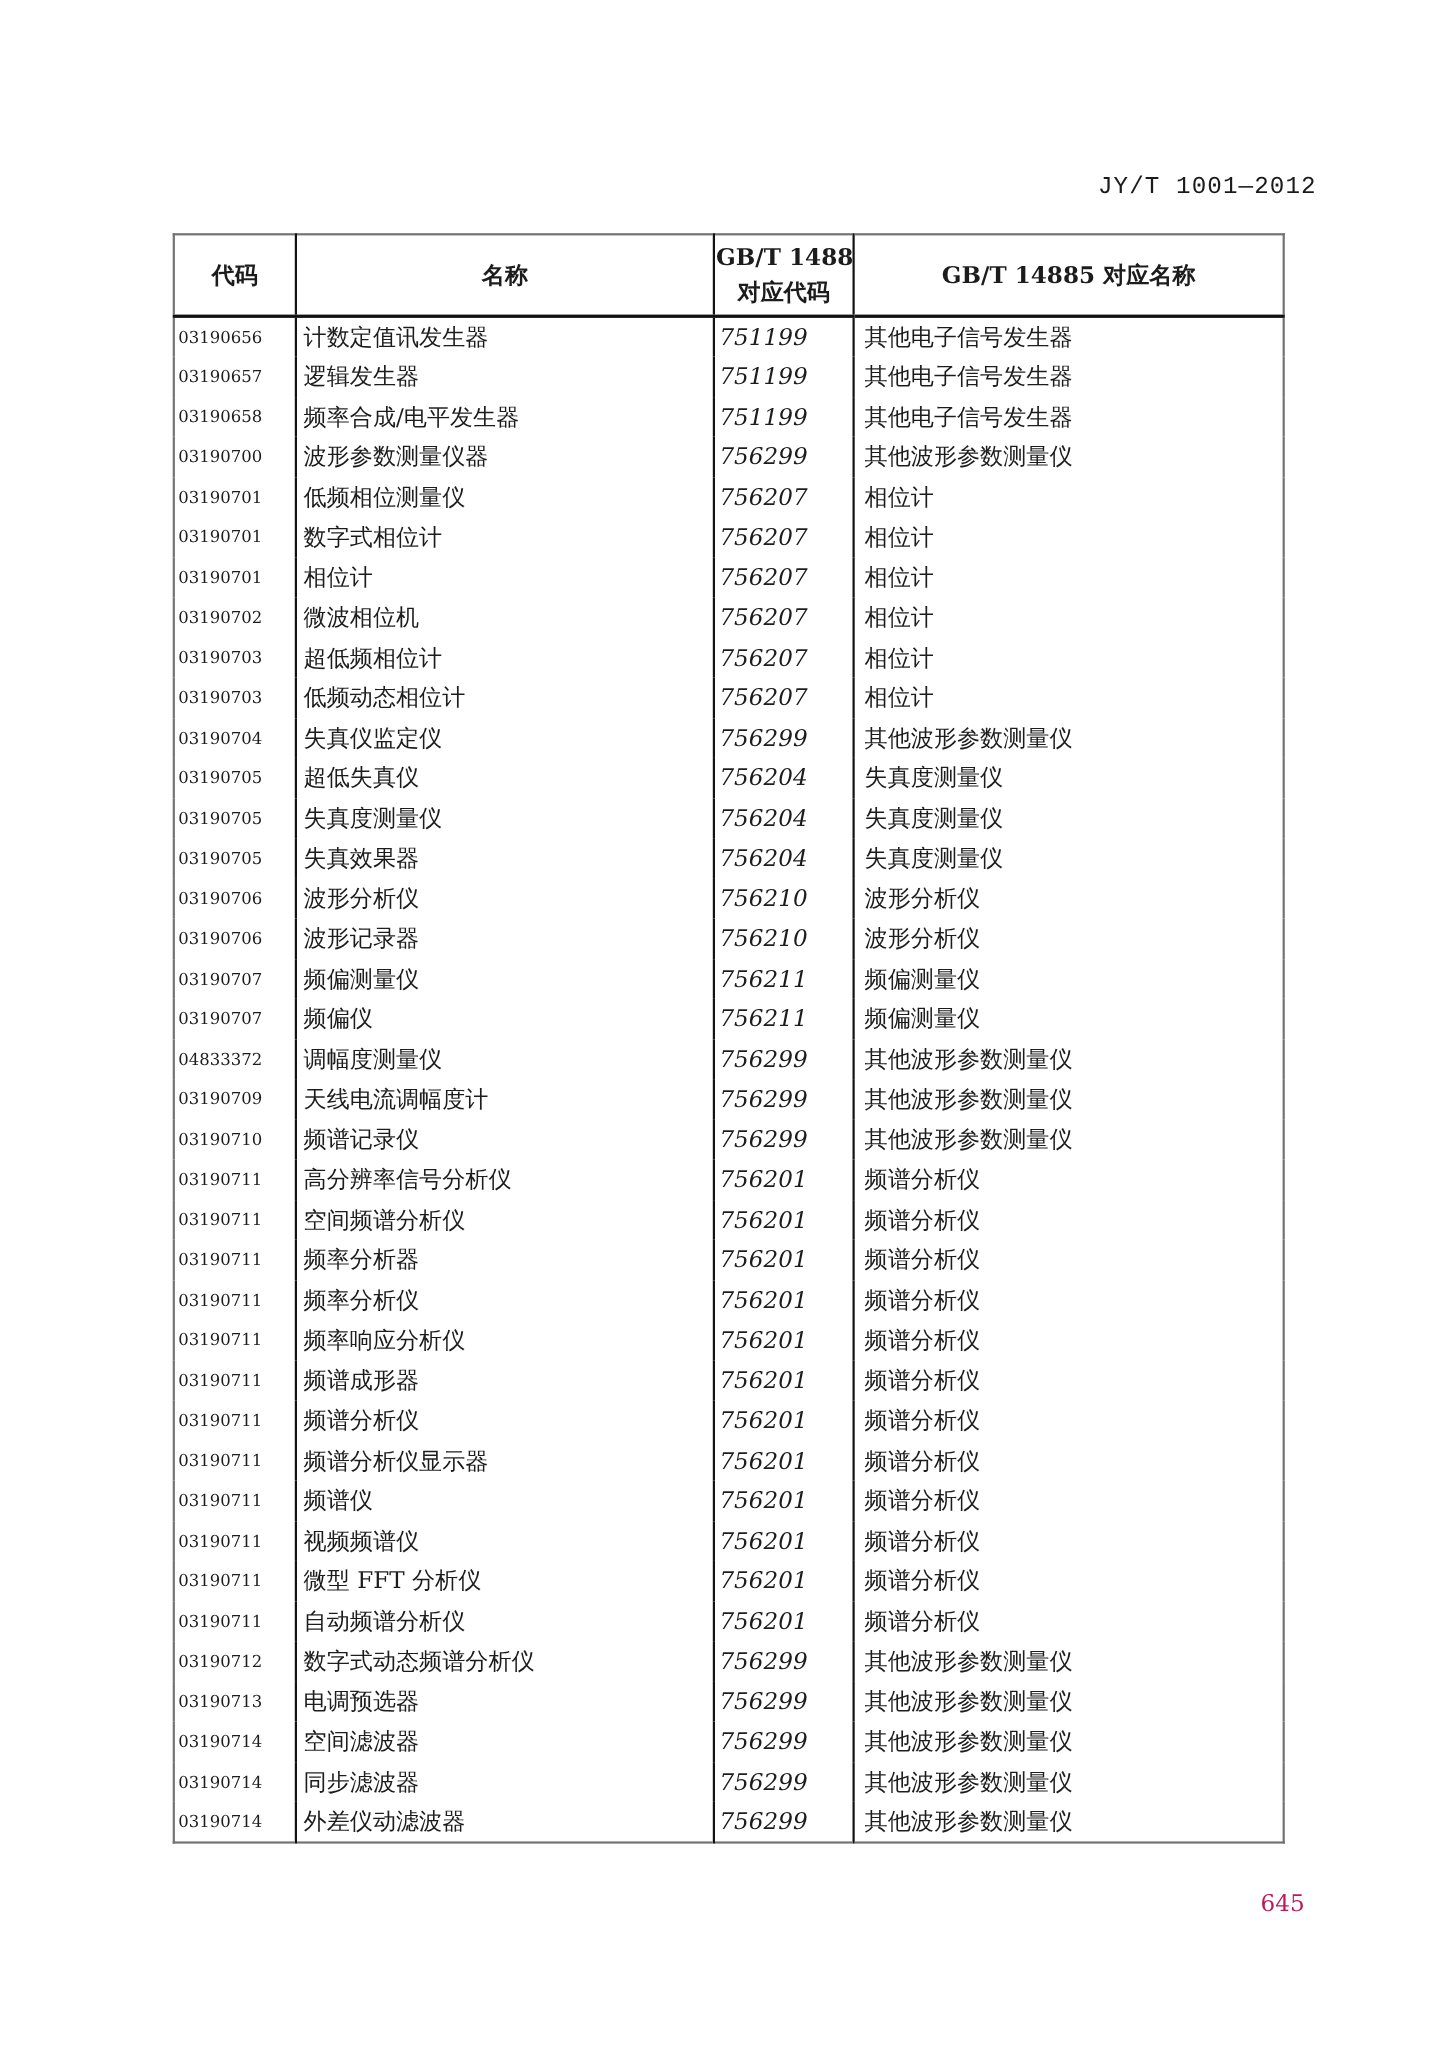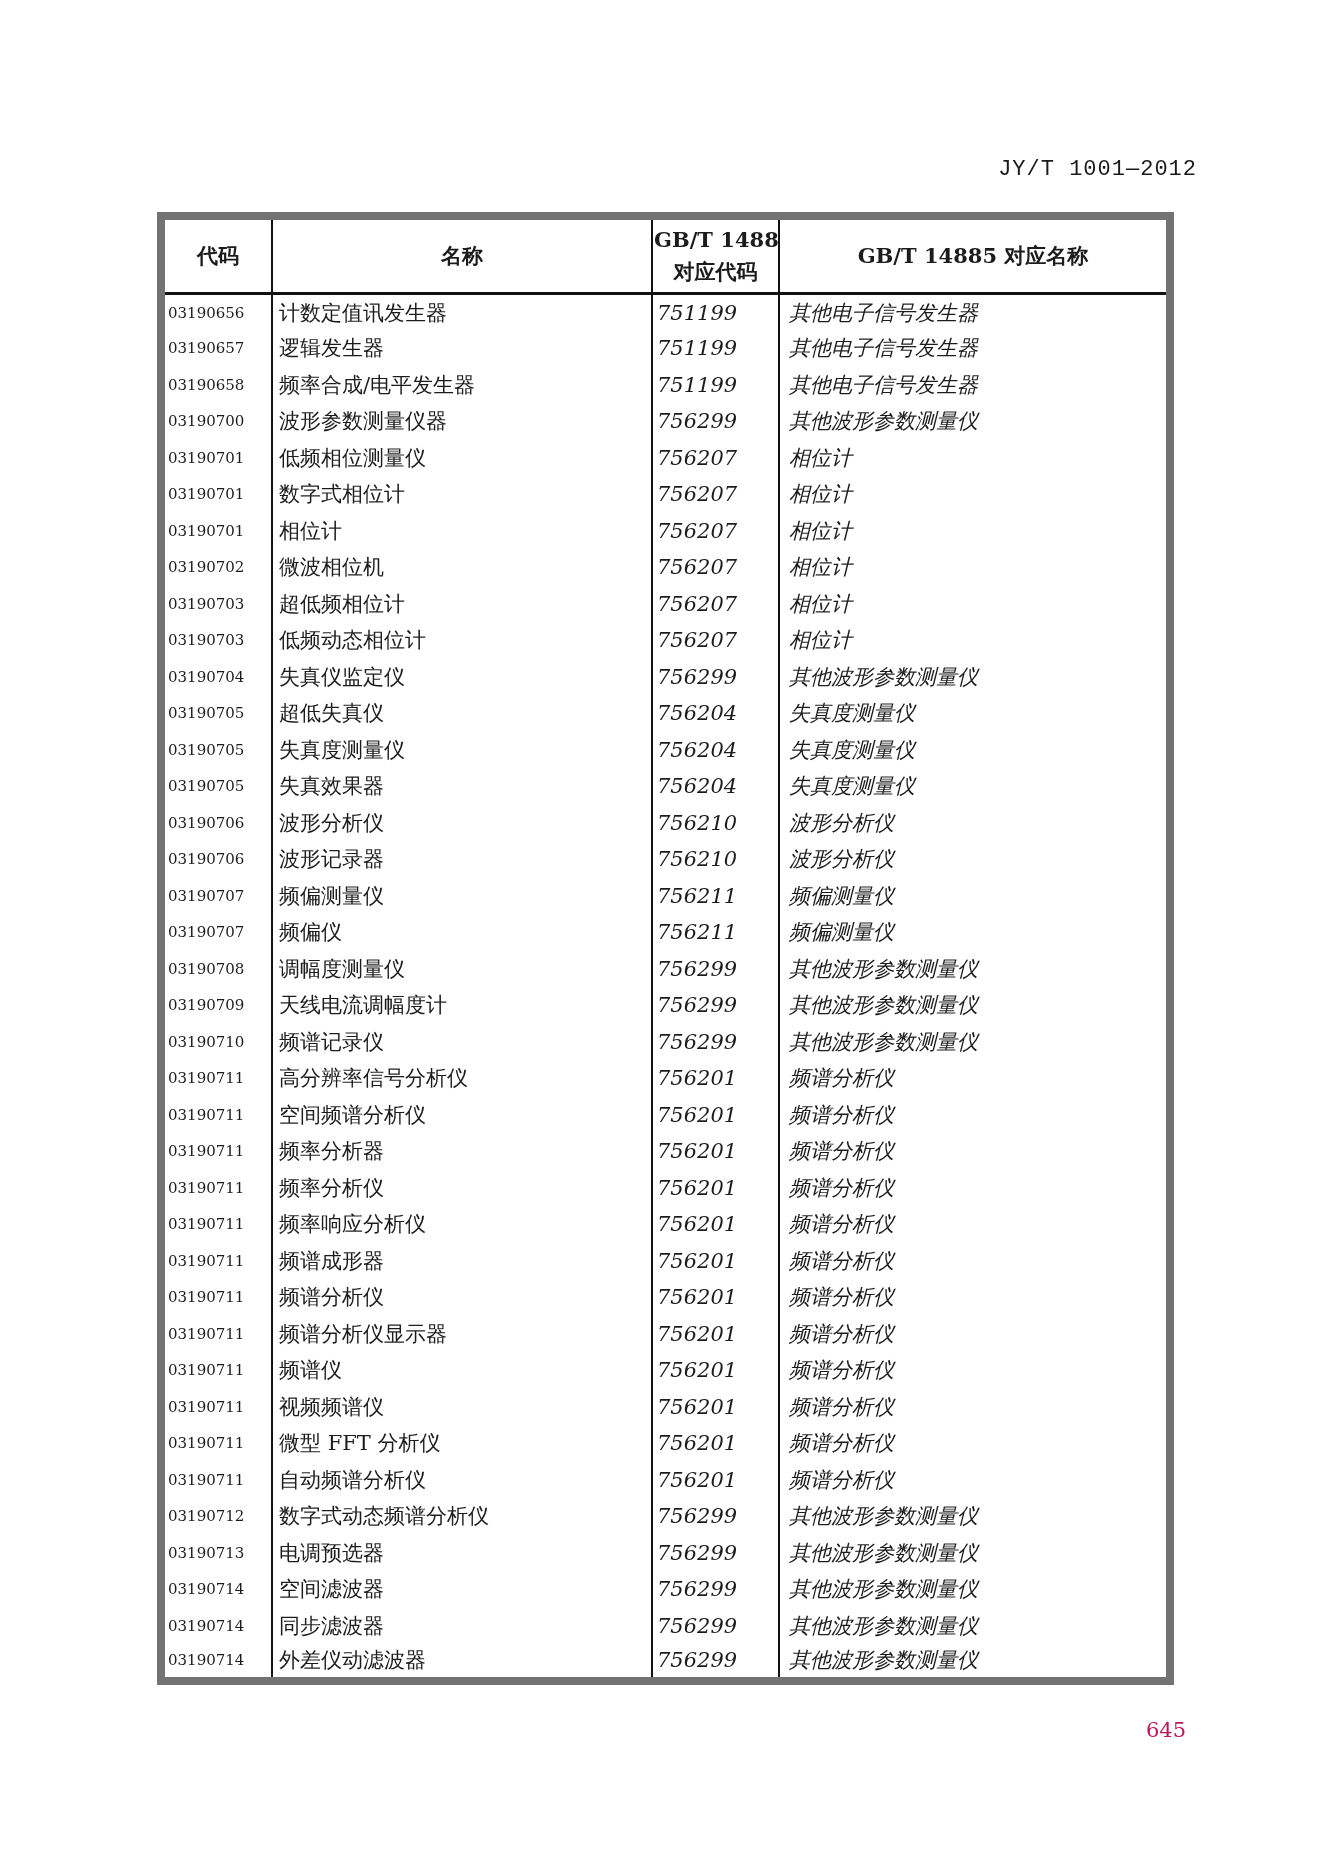--- a/index.html
+++ b/index.html
@@ -21,21 +21,21 @@
     color: #1a1a1a;
     white-space: nowrap;
   }
   .code-table {
     position: absolute;
     left: 157px;
     top: 212px;
     width: 1009px;
     border-collapse: collapse;
     table-layout: fixed;
-    border: 8px solid #737373;
+    border: 2px solid #737373;
   }
   .code-table th, .code-table td {
     border-left: 2px solid #121212;
     overflow: hidden;
     white-space: nowrap;
   }
   .code-table th:first-child, .code-table td:first-child { border-left: none; }
   .code-table thead th {
     border-bottom: 3px solid #121212;
     height: 70px;
@@ -43,21 +43,21 @@
     font-size: 21px;
     text-align: center;
     vertical-align: middle;
     line-height: 32px;
   }
   .code-table tbody tr { height: 36.5px; }
   .code-table tbody td { vertical-align: middle; }
   .c-code     { padding-left: 3px;  font-size: 15px; }
   .c-name     { padding-left: 6px;  font-size: 21px; }
   .c-gbtcode  { padding-left: 4px;  font-size: 21px; font-style: italic; }
-  .c-gbtname  { padding-left: 9px;  font-size: 21px; font-style: italic; }
+  .c-gbtname  { padding-left: 9px;  font-size: 21px; }
   .page-number {
     position: absolute;
     top: 1718px;
     left: 1146px;
     font-size: 21px;
     color: #be185d;
     font-family: "DejaVu Serif", serif;
   }
 </style>
 </head>
@@ -188,21 +188,21 @@
     <td class="c-gbtcode">756211</td>
     <td class="c-gbtname">频偏测量仪</td>
   </tr>
         <tr>
     <td class="c-code">03190707</td>
     <td class="c-name">频偏仪</td>
     <td class="c-gbtcode">756211</td>
     <td class="c-gbtname">频偏测量仪</td>
   </tr>
         <tr>
-    <td class="c-code">03190708</td>
+    <td class="c-code">04833372</td>
     <td class="c-name">调幅度测量仪</td>
     <td class="c-gbtcode">756299</td>
     <td class="c-gbtname">其他波形参数测量仪</td>
   </tr>
         <tr>
     <td class="c-code">03190709</td>
     <td class="c-name">天线电流调幅度计</td>
     <td class="c-gbtcode">756299</td>
     <td class="c-gbtname">其他波形参数测量仪</td>
   </tr>

